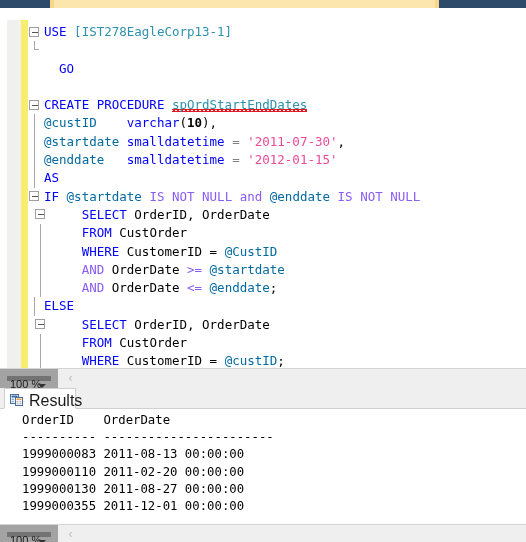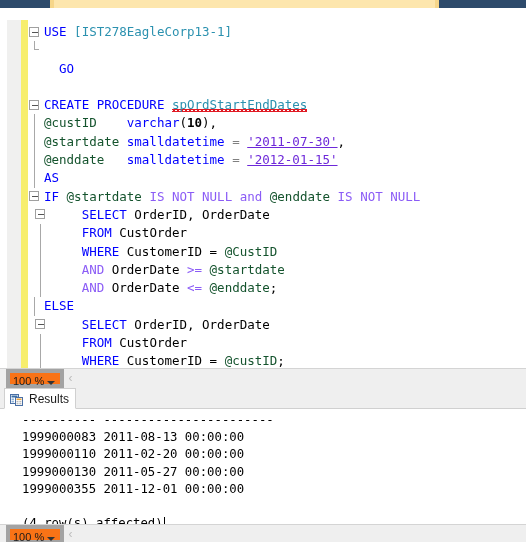--- a/index.html
+++ b/index.html
@@ -43,67 +43,67 @@
     width:6px; height:1px; background:#555;
   }
   
   .vline { position:absolute; left:6px; top:0; width:1px; height:18.3px; background:#a8a8a8; }
   .vend  { position:absolute; left:6px; top:0; width:1px; height:9px; background:#a8a8a8; }
   .vend::after { content:""; position:absolute; left:0; top:8px; width:5px; height:1px; background:#a8a8a8; }
 
   
   .kw    { color:#0000ff; }
   .gray  { color:#8b5cf6; }
-  .str   { color:#6d28d9;text-decoration:underline; }
+  .str   { color:#ec4899; }
   .teal  { color:#2b91af; }
-  .var   { color:#14532d; }
+  .var   { color:#0369a1; }
   .num   { color:#000000;font-weight:bold; }
   .plain { color:#000000; }
   .op    { color:#808080; }
   .sq {
     position:relative;
     background-repeat:repeat-x;
     background-position:0 100%;
     background-size:4px 3px;
     background-image:
       linear-gradient(45deg, transparent 40%, #e01b24 40%, #e01b24 60%, transparent 60%),
       linear-gradient(-45deg, transparent 40%, #e01b24 40%, #e01b24 60%, transparent 60%);
   }
 
   
   #editor-status {
     position:absolute; left:0; top:368px; width:526px; height:20px;
     background:#efefef; border-top:1px solid #d4d4d4;
   }
   .zoombox {
     position:absolute; left:0; top:0; width:58px; height:19px;
-    background:#f97316; border:4px solid #a3a3a3;
+    background:#737373; border:7px solid #a3a3a3;
     font-family:"Liberation Sans", sans-serif; font-size:11px; color:#1a1a1a;
-    line-height:17px; padding-left:3px;margin-left:6px;
+    line-height:17px; padding-left:3px;
   }
   .zoom-caret {
     position:absolute; right:5px; top:8px;
     width:0;height:0;border-left:4px solid transparent;border-right:4px solid transparent;
     border-top:4px solid #333;
   }
   .navprev {
     position:absolute; left:64px; top:3px; width:13px; height:13px;
     font-family:"Liberation Sans", sans-serif; font-size:12px; color:#bdbdbd; line-height:13px; text-align:center;
   }
 
   
   #results { position:absolute; left:0; top:388px; width:526px; height:136px; background:#ffffff; }
   #res-tabrow {
     position:absolute; left:0; top:0; width:526px; height:21px;
     background:#efefef; border-bottom:1px solid #d0d0d0;
   }
   #res-tab {
     position:absolute; left:4px; top:0; width:72px; height:21px;
     background:#ffffff; border:1px solid #d0d0d0; border-bottom:1px solid #ffffff;
-    font-family:"Liberation Sans", sans-serif; font-size:12px; color:#1a1a1a;
+    font-family:"Liberation Sans", sans-serif; font-size:16px; color:#1a1a1a;
   }
   #res-tab .lbl { position:absolute; left:24px; top:3px; }
   .grid-icon { position:absolute; left:5px; top:3px; width:14px; height:14px; }
 
   #res-text {
     position:absolute; left:22px; top:24px;
     font-family:"DejaVu Sans Mono", monospace;
     font-size:12.3px; line-height:17.2px; color:#000000; white-space:pre;
   }
   .caret-txt {
@@ -156,21 +156,21 @@
           <rect x="6.5" y="6.5" width="5" height="1.6" fill="#e8a33d"></rect>
           <rect x="6.5" y="9" width="2" height="1.3" fill="#b9b9b9"></rect>
           <rect x="9.3" y="9" width="2" height="1.3" fill="#b9b9b9"></rect>
           <rect x="6.5" y="11" width="2" height="1.3" fill="#b9b9b9"></rect>
           <rect x="9.3" y="11" width="2" height="1.3" fill="#b9b9b9"></rect>
         </svg>
       </span>
       <span class="lbl">Results</span>
     </div>
   </div>
-  <div id="res-text"><div>---------- -----------------------</div><div>1999000083 2011-08-13 00:00:00</div><div>1999000110 2011-02-20 00:00:00</div><div>1999000130 2011-05-27 00:00:00</div><div>1999000355 2011-12-01 00:00:00</div><div>&nbsp;</div><div>(4 row(s) affected)<span class="caret-txt"></span></div></div>
+  <div id="res-text"><div>OrderID    OrderDate</div><div>---------- -----------------------</div><div>1999000083 2011-08-13 00:00:00</div><div>1999000110 2011-02-20 00:00:00</div><div>1999000130 2011-08-27 00:00:00</div><div>1999000355 2011-12-01 00:00:00</div><div>&nbsp;</div><div>(4 row(s) affected)<span class="caret-txt"></span></div></div>
 </div>
 
 <div id="bottom-status">
   <div class="zoombox">
     <span>100 %</span>
     <span class="zoom-caret"></span>
   </div>
   <div class="navprev">‹</div>
 </div>
 

